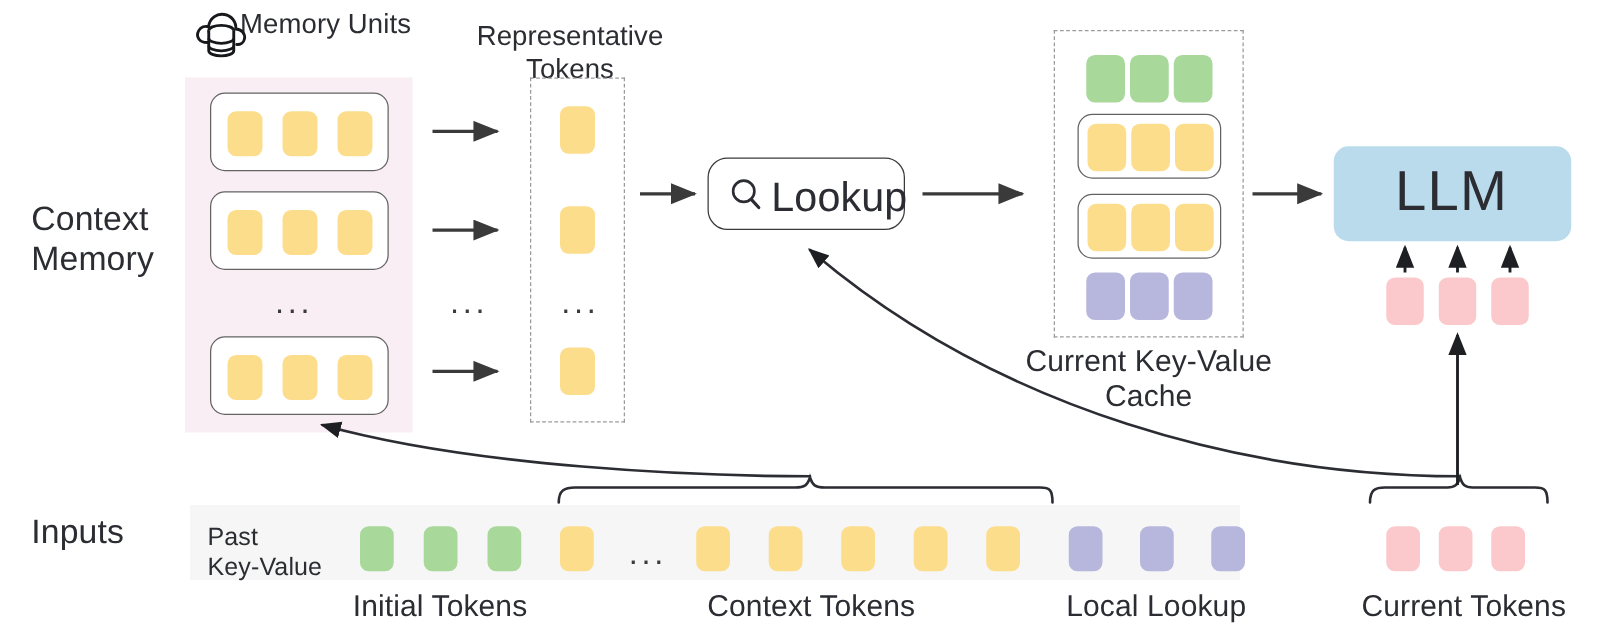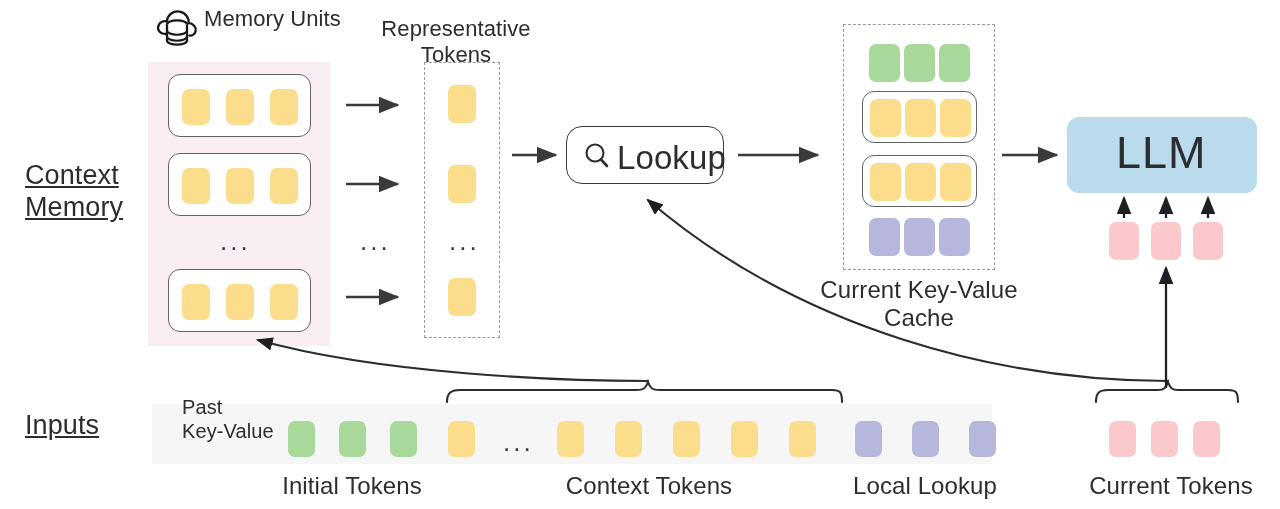--- a/index.html
+++ b/index.html
@@ -21,21 +21,21 @@
   .abs { position: absolute; }
 
   
   .label {
     position: absolute;
     color: #2b2d33;
     line-height: 1.18;
     white-space: pre-line;
     letter-spacing: 0.1px;
   }
-  .lbl-side   { font-size: 27px; text-decoration: underline; }
+  .lbl-side   { font-size: 27px; }
   .lbl-title  { font-size: 22px; text-align: center; }
   .lbl-cap    { font-size: 24px; text-align: center; }
   .lbl-small  { font-size: 20px; line-height: 1.22; }
   .lbl-llm    { font-size: 45px; letter-spacing: 1px; }
   .lbl-lookup { font-size: 33px; }
 
   
   #ctx-mem-bg {
     left: 148px; top: 62px; width: 182px; height: 284px;
     background: #f9eef4;
@@ -124,21 +124,21 @@
   <div class="dots" style="left:220px;top:228px;">...</div>
   <div class="mem-unit" style="left:168px;top:269px;width:143px;height:63px;">
     <div class="chip c-yellow" style="left:13px;top:14px;width:28px;height:36px;"></div>
     <div class="chip c-yellow" style="left:57px;top:14px;width:28px;height:36px;"></div>
     <div class="chip c-yellow" style="left:101px;top:14px;width:28px;height:36px;"></div>
   </div>
 
   <div class="label lbl-side" style="left:25px;top:160px;">Context
 Memory</div>
   <div class="label lbl-side" style="left:25px;top:410px;">Inputs</div>
-  <div class="label lbl-title" style="left:204px;top:6px;text-align:center;">Memory Units</div>
+  <div class="label lbl-title" style="left:192px;top:6px;text-align:center;">Memory Units</div>
   <div class="label lbl-title" style="left:372px;top:16px;width:168px;">Representative
 Tokens</div>
 
   <div class="dashed" style="left:424px;top:62px;width:76px;height:276px;"></div>
   <div class="chip c-yellow" style="left:448px;top:85px;width:28px;height:38px;"></div>
   <div class="chip c-yellow" style="left:448px;top:165px;width:28px;height:38px;"></div>
   <div class="dots" style="left:449px;top:228px;">...</div>
   <div class="chip c-yellow" style="left:448px;top:278px;width:28px;height:38px;"></div>
   <div class="dots" style="left:360px;top:228px;">...</div>
 
@@ -178,21 +178,21 @@
   <div class="label lbl-cap" style="left:818px;top:276px;width:202px;">Current Key-Value
 Cache</div>
 
   <div id="llm-box" class="abs"></div>
   <div class="label lbl-llm" style="left:1116px;top:126px;">LLM</div>
   <div class="chip c-pink" style="left:1109px;top:222px;width:30px;height:38px;"></div>
   <div class="chip c-pink" style="left:1151px;top:222px;width:30px;height:38px;"></div>
   <div class="chip c-pink" style="left:1193px;top:222px;width:30px;height:38px;"></div>
 
   <div id="inputs-bar" class="abs"></div>
-  <div class="label lbl-small" style="left:166px;top:395px;margin-left:16px;">Past
+  <div class="label lbl-small" style="left:166px;top:418px;">Past
 Key-Value</div>
 
   <div class="chip c-green" style="left:288px;top:421px;width:27px;height:36px;"></div>
   <div class="chip c-green" style="left:339px;top:421px;width:27px;height:36px;"></div>
   <div class="chip c-green" style="left:390px;top:421px;width:27px;height:36px;"></div>
 
   <div class="chip c-yellow" style="left:448px;top:421px;width:27px;height:36px;"></div>
   <div class="dots" style="left:503px;top:429px;">...</div>
   <div class="chip c-yellow" style="left:557px;top:421px;width:27px;height:36px;"></div>
   <div class="chip c-yellow" style="left:615px;top:421px;width:27px;height:36px;"></div>

